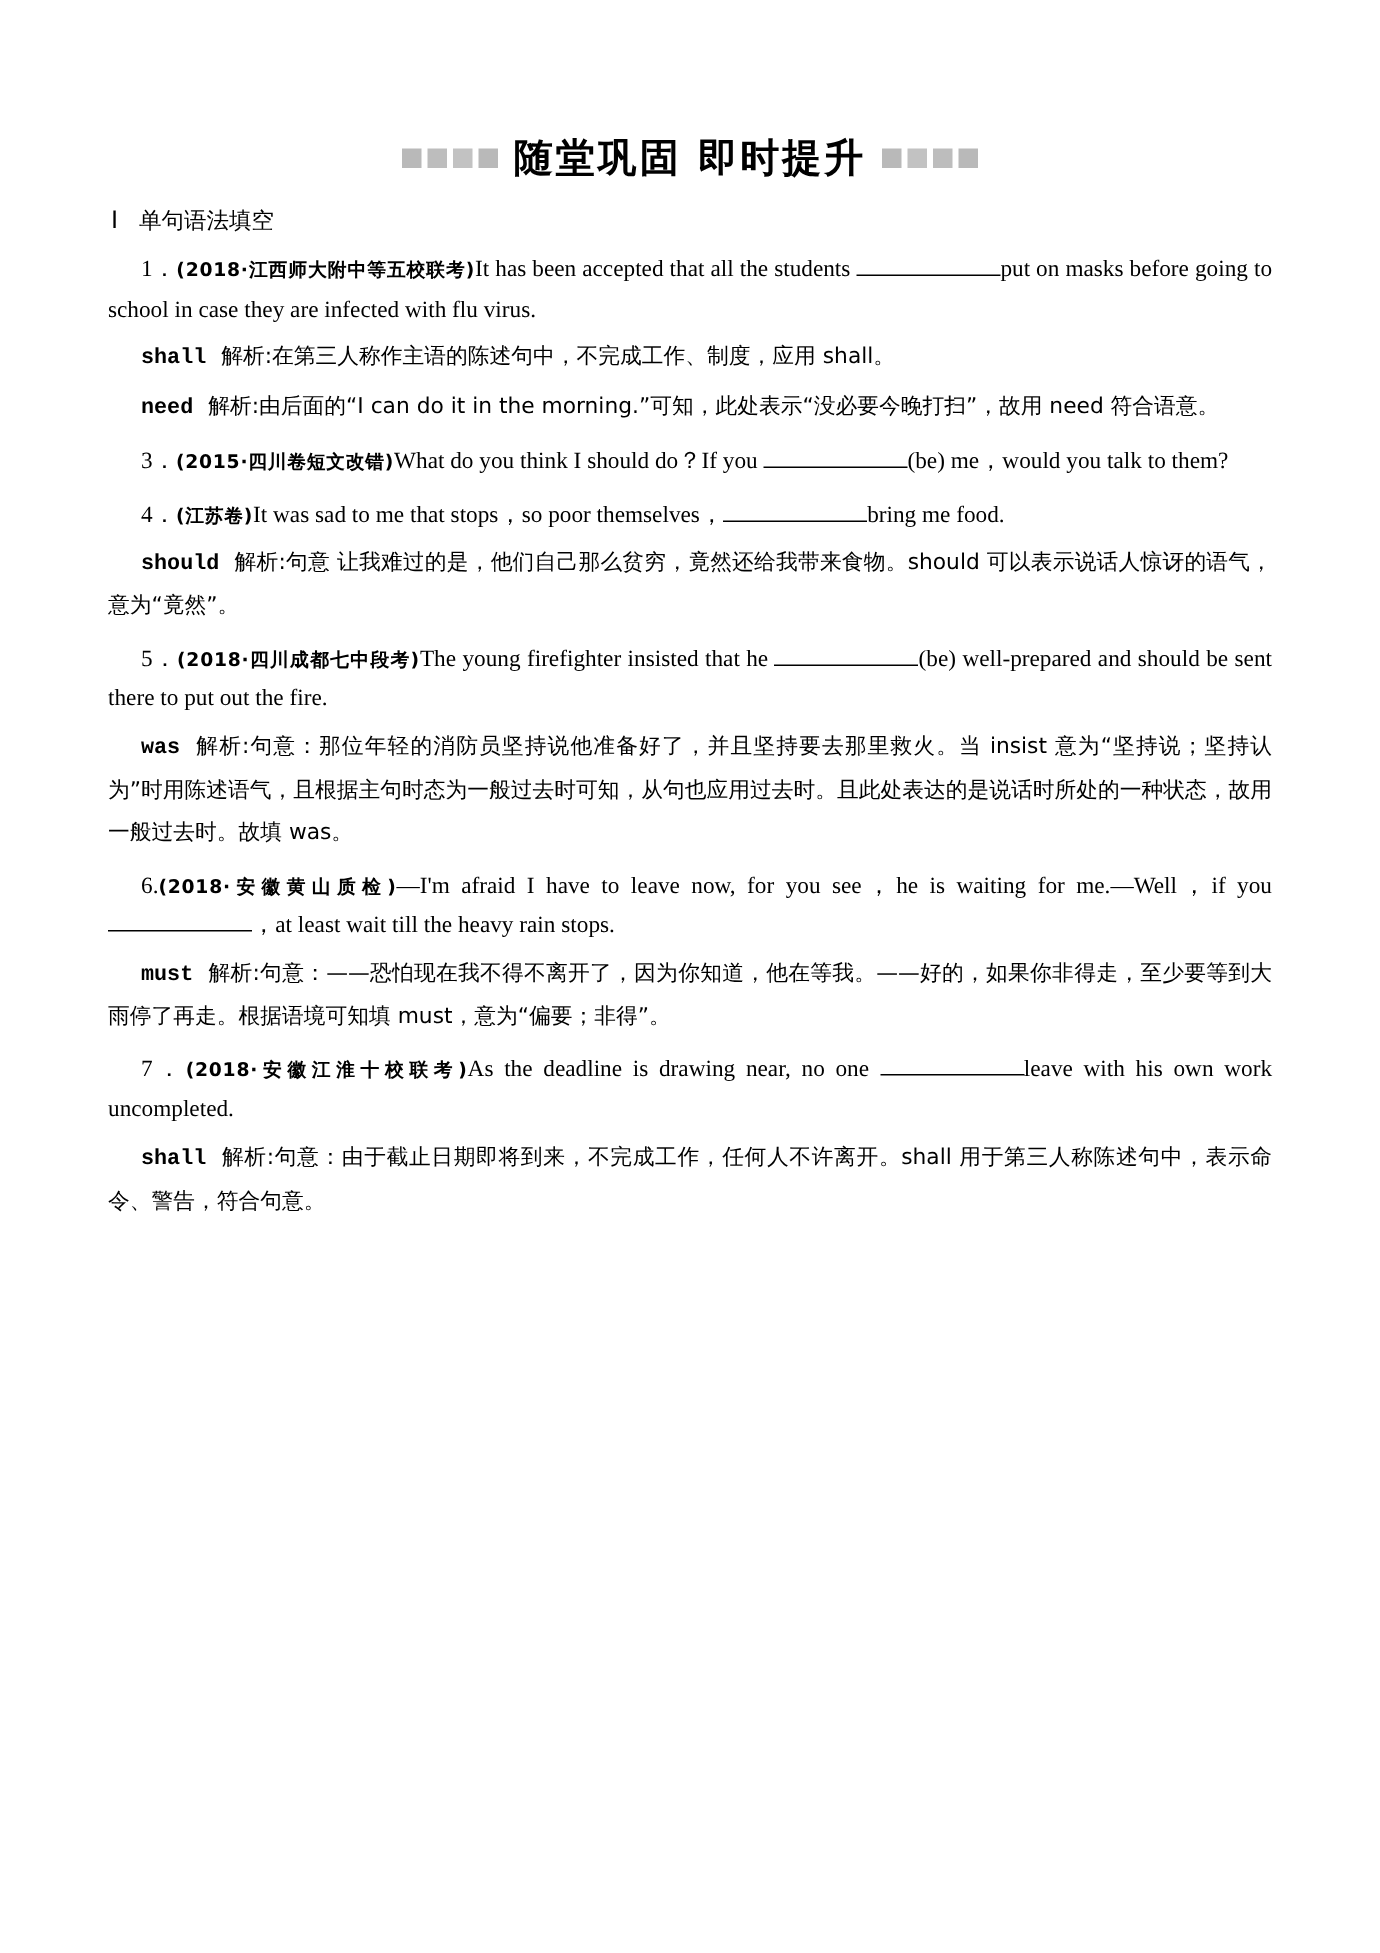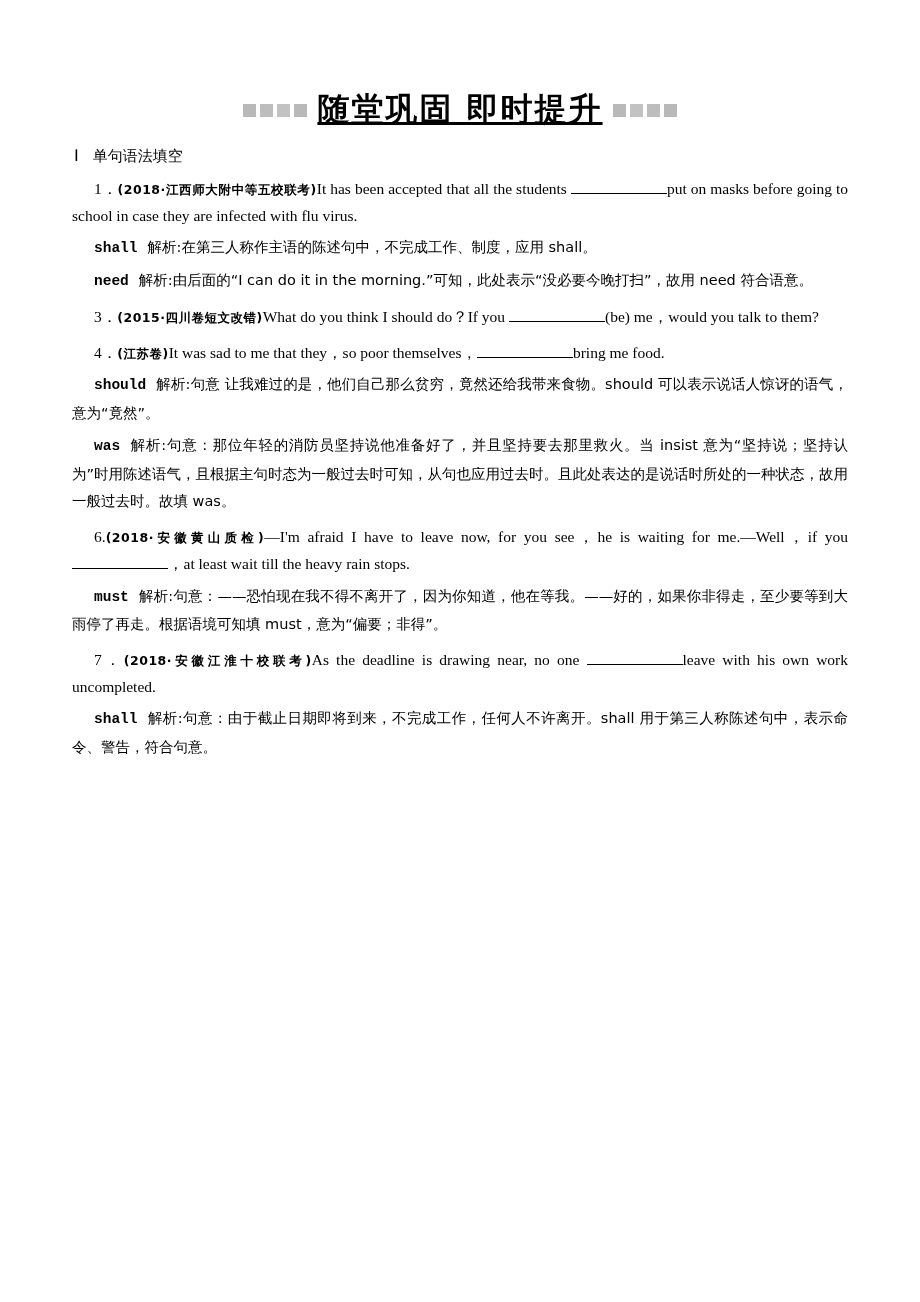--- a/index.html
+++ b/index.html
@@ -37,24 +37,23 @@
     width: 13px;
     height: 13px;
     background: #b9b9b9;
     display: inline-block;
   }
   .sq.s2 { background: #bdbdbd; }
   .sq.s3 { background: #c2c2c2; }
   .banner-title {
     font-family: "DejaVu Sans", sans-serif;
     font-weight: bold;
-    font-size: 32px;
+    font-size: 26px;
     letter-spacing: 2px;
     white-space: nowrap;
-    text-decoration: underline;
   }
   
   .section-label {
     display: flex;
     align-items: baseline;
     gap: 14px;
     margin: 6px 0 10px 2px;
     font-size: 15px;
   }
   .section-bar {
@@ -155,28 +154,31 @@
   </div>
 
   <div class="item">
     <p class="q">
       <span class="num">3．</span><span class="src">(2015·四川卷短文改错)</span><span class="en">What do you think I should do？If you </span><span class="blank"></span><span class="en">(be) me，would you talk to them?</span>
     </p>
   </div>
 
   <div class="item">
     <p class="q">
-      <span class="num">4．</span><span class="src">(江苏卷)</span><span class="en">It was sad to me that they，so poor themselves，</span><span class="blank"></span><span class="en">bring me food.</span>
+      <span class="num">4．</span><span class="src">(江苏卷)</span><span class="en">It was sad to me that stops，so poor themselves，</span><span class="blank"></span><span class="en">bring me food.</span>
     </p>
     <p class="ans">
       <span class="key">should</span><span class="cn">解析:</span><span class="cn">句意 让我难过的是，他们自己那么贫穷，竟然还给我带来食物。should 可以表示说话人惊讶的语气，意为“竟然”。</span>
     </p>
   </div>
 
   <div class="item">
+    <p class="q">
+      <span class="num">5．</span><span class="src">(2018·四川成都七中段考)</span><span class="en">The young firefighter insisted that he </span><span class="blank"></span><span class="en">(be) well-prepared and should be sent there to put out the fire.</span>
+    </p>
     <p class="ans">
       <span class="key">was</span><span class="cn">解析:</span><span class="cn">句意：那位年轻的消防员坚持说他准备好了，并且坚持要去那里救火。当 insist 意为“坚持说；坚持认为”时用陈述语气，且根据主句时态为一般过去时可知，从句也应用过去时。且此处表达的是说话时所处的一种状态，故用一般过去时。故填 was。</span>
     </p>
   </div>
 
   <div class="item">
     <p class="q">
       <span class="num">6.</span><span class="src">(2018·安徽黄山质检)</span><span class="en">—I'm afraid I have to leave now, for you see，he is waiting for me.—Well，if you </span><span class="blank"></span><span class="en">，at least wait till the heavy rain stops.</span>
     </p>
     <p class="ans">

